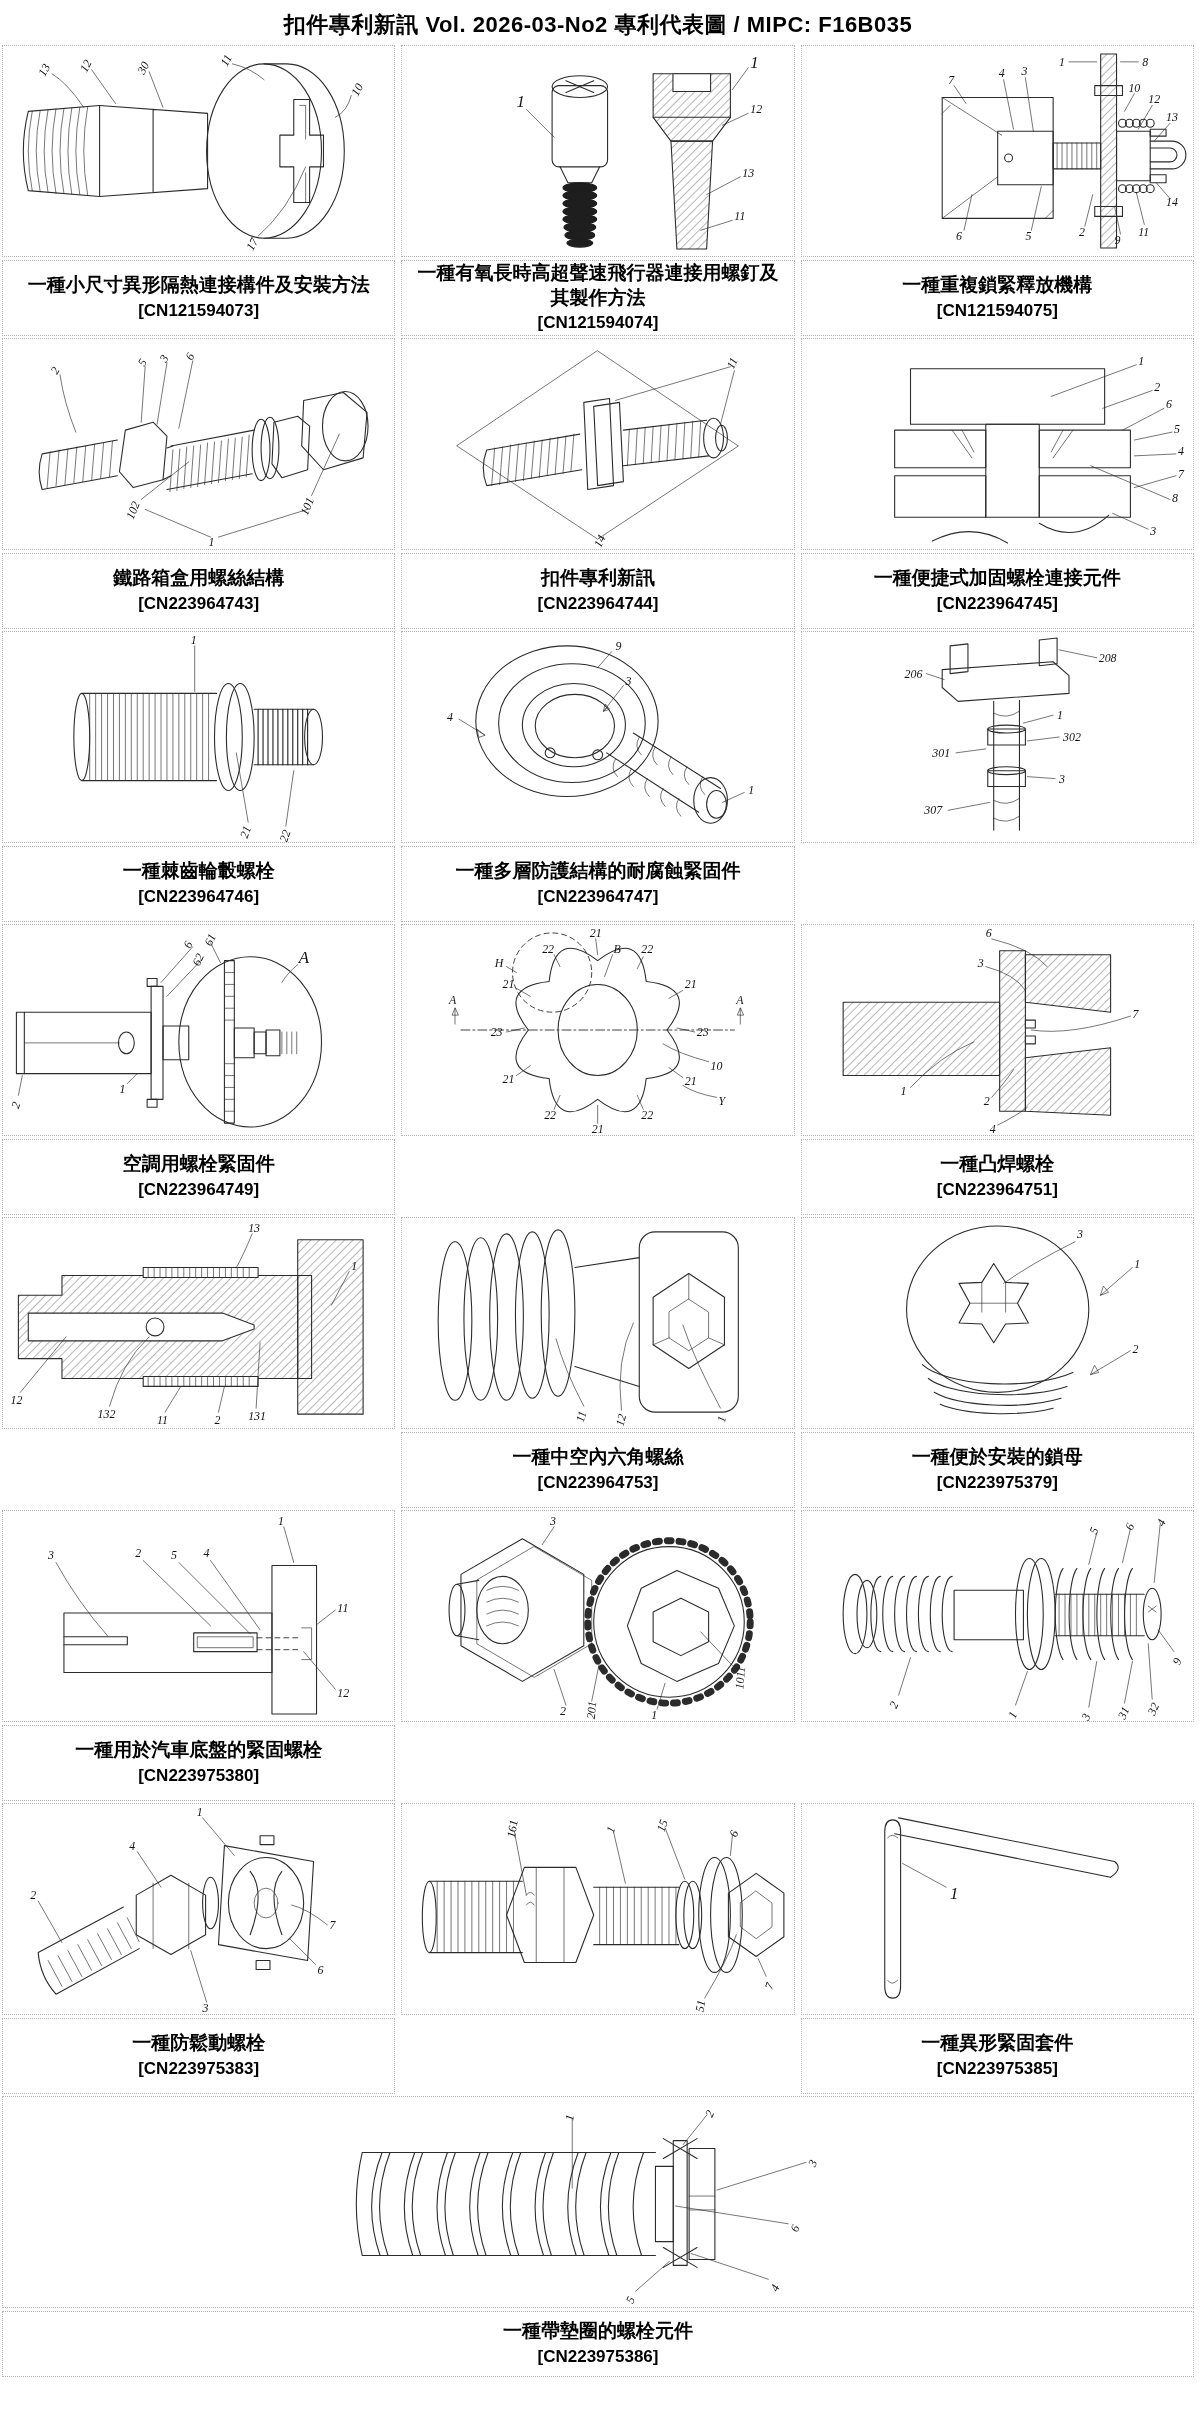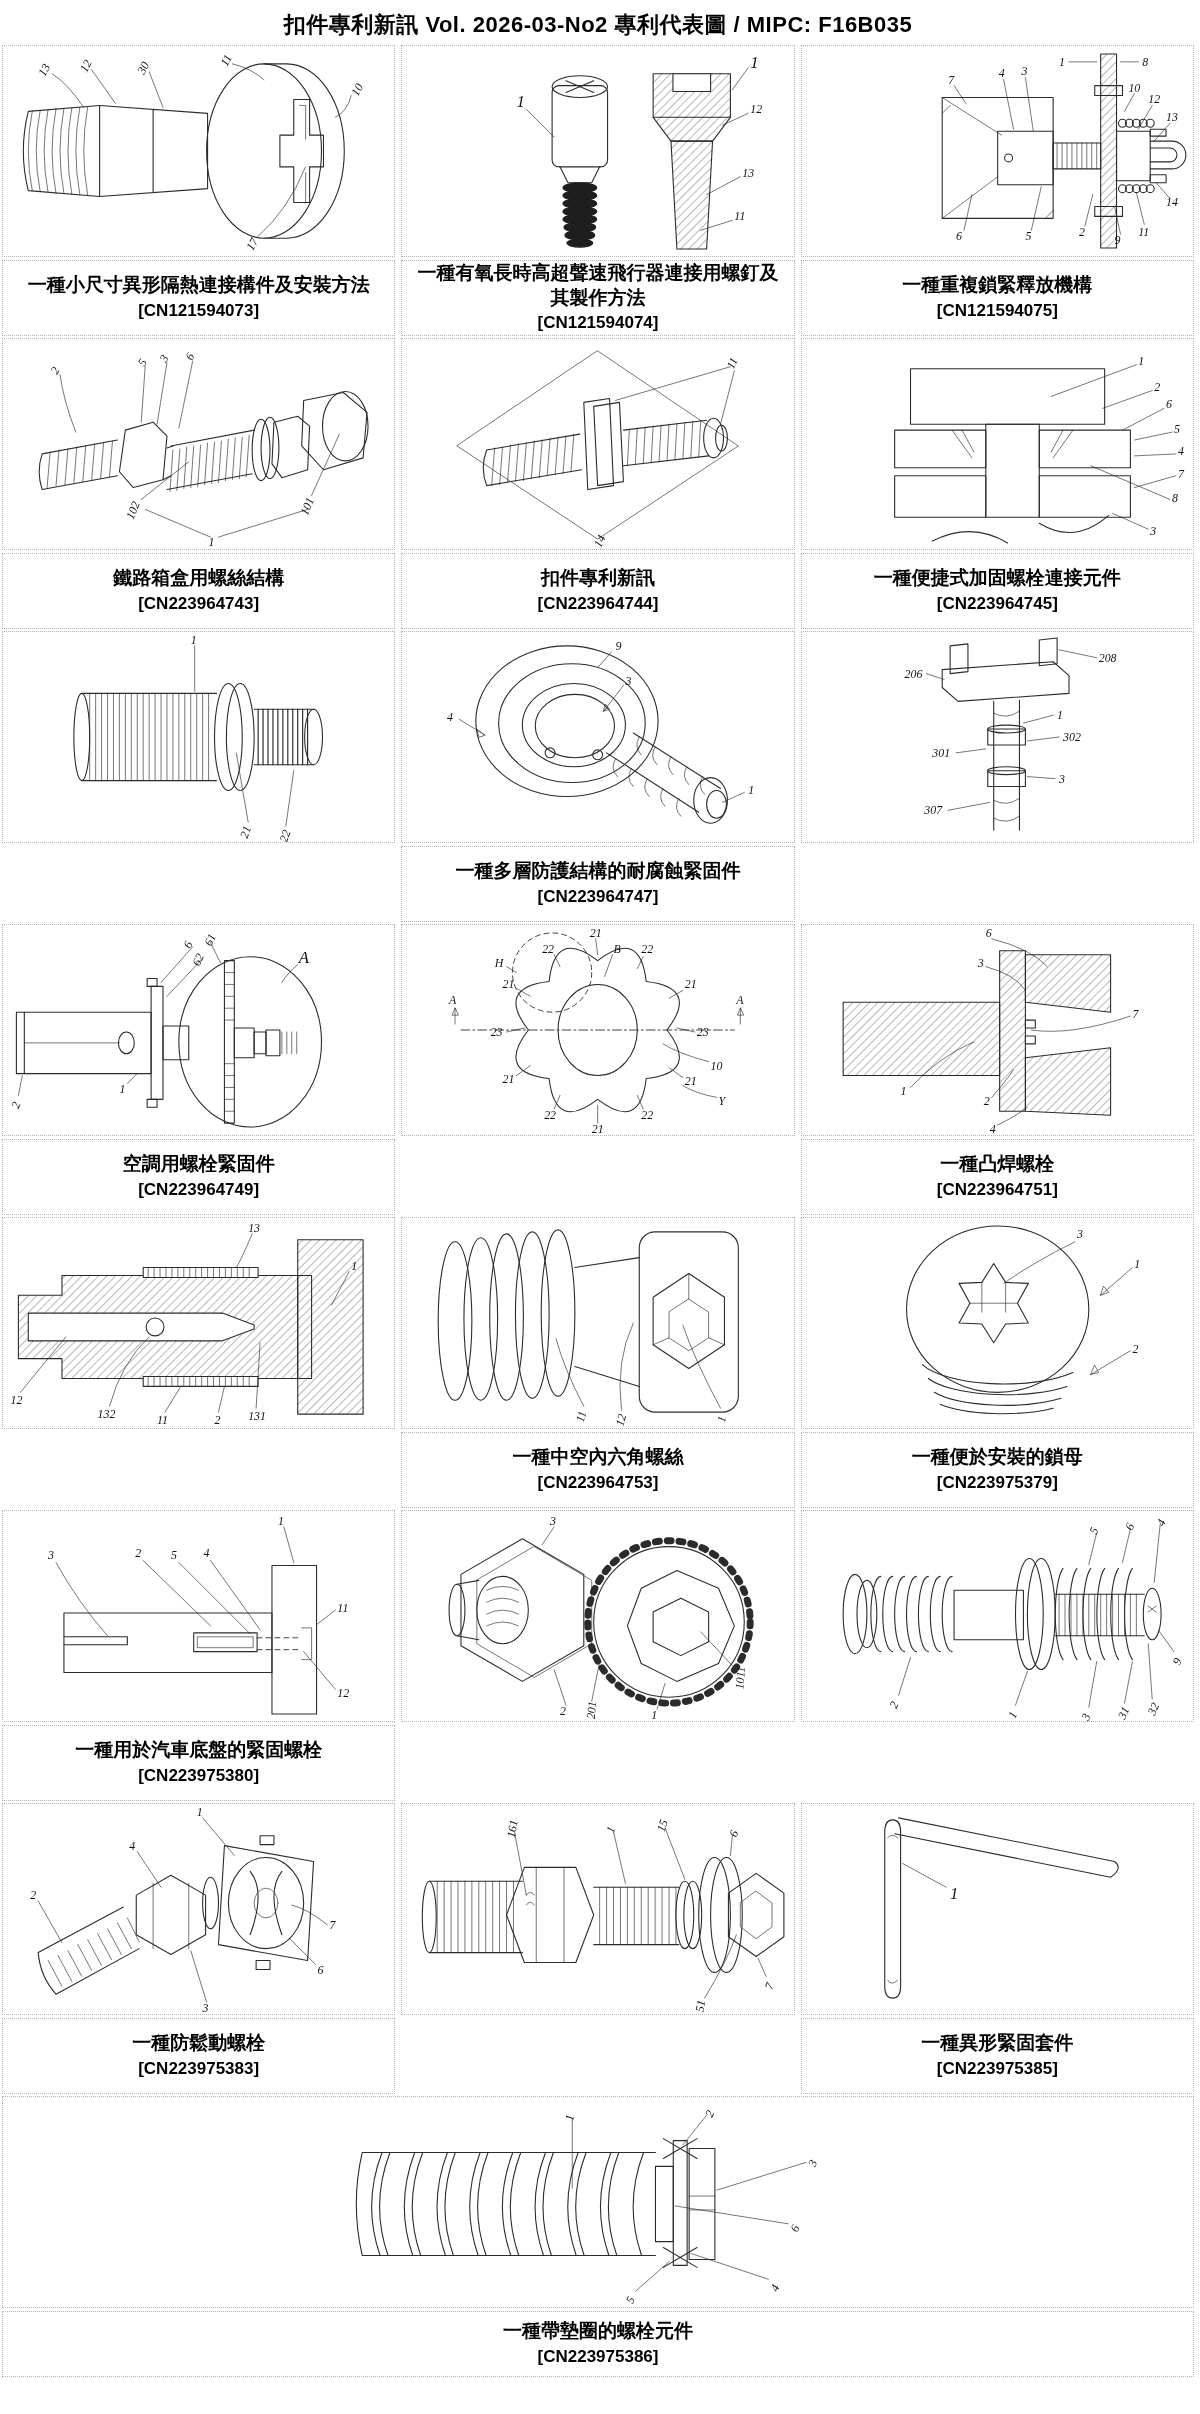--- a/index.html
+++ b/index.html
@@ -246,20 +246,24 @@
           <ellipse cx="238" cy="106" rx="14" ry="54"></ellipse>
           <path d="M252,78 H312 M252,134 H312"></path>
           <path class="d" d="M256,78 V134 M261,78 V134 M266,78 V134 M271,78 V134 M276,78 V134 M281,78 V134 M286,78 V134 M291,78 V134 M296,78 V134 M301,78 V134 M306,78 V134"></path>
           <ellipse cx="312" cy="106" rx="9" ry="28"></ellipse>
           <path class="thin" d="M192,14 V60 M246,192 L234,122 M284,196 L292,140"></path>
           <text x="188" y="12">1</text>
           <text transform="rotate(-70 244 200)" x="236" y="204">21</text>
           <text transform="rotate(-70 284 204)" x="276" y="208">22</text>
         </svg>
       </div>
+      <div class="capbox">
+        <div class="cap-title">一種棘齒輪轂螺栓</div>
+        <div class="cap-cn">[CN223964746]</div>
+      </div>
     </div>
     <div class="cell">
       <div class="figbox">
         <svg class="fig" viewBox="0 0 392 212">
           <ellipse cx="165" cy="90" rx="92" ry="76"></ellipse>
           <ellipse cx="170" cy="92" rx="74" ry="60"></ellipse>
           <ellipse cx="172" cy="94" rx="52" ry="42"></ellipse>
           <ellipse cx="173" cy="95" rx="40" ry="32"></ellipse>
           <circle cx="148" cy="122" r="5"></circle>
             <circle cx="196" cy="124" r="5"></circle>

